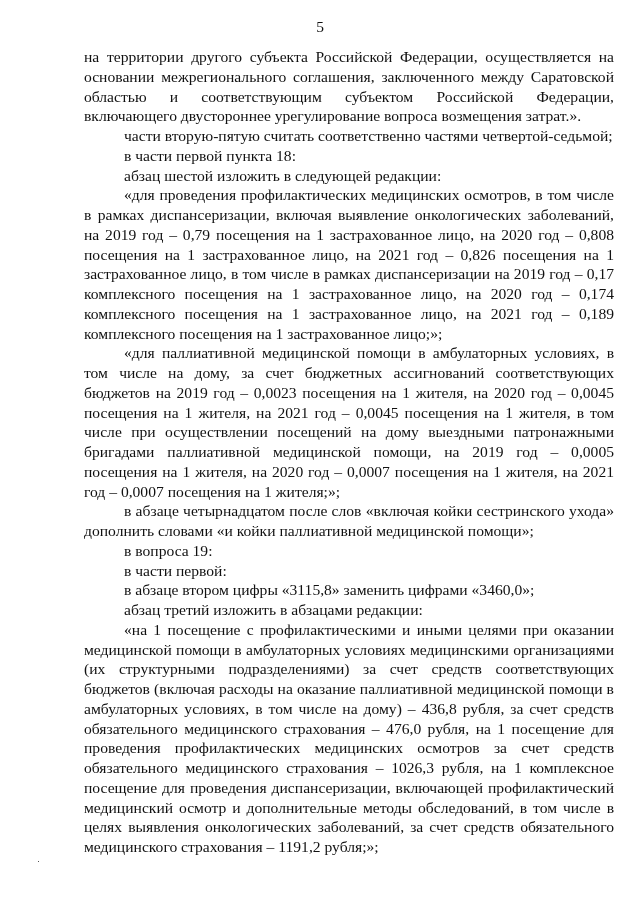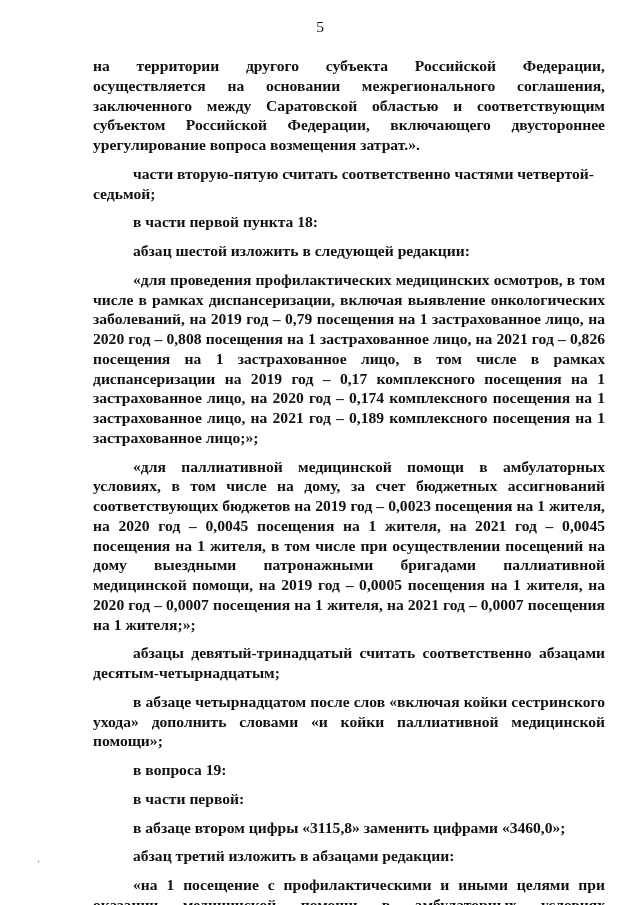--- a/index.html
+++ b/index.html
@@ -10,39 +10,38 @@
     font-family: "Liberation Serif", "DejaVu Serif", serif;
   }
   .page-number {
     position: absolute; top: 18px; left: 0; width: 640px; text-align: center;
     font-size: 15.5px; line-height: 18px;
   }
   .body-text {
     position: absolute; left: 84px; top: 47px; width: 530px;
     font-size: 15.6px; line-height: 19.75px;
   }
-  .p { margin: 9px; text-align: justify; text-align-last: left; font-weight: bold; }
+  .p { margin: 0; text-align: justify; text-align-last: left; }
   .p.ind { text-indent: 40px; }
   .p.left { text-align: left; }
   .speck { position: absolute; left: 38px; top: 861px; width: 1px; height: 1px; background: #555; }
 </style>
 </head>
 <body>
 
 <div class="page">
   <div class="page-number">5</div>
 
   <div class="body-text">
     <p class="p">на территории другого субъекта Российской Федерации, осуществляется на основании межрегионального соглашения, заключенного между Саратовской областью и соответствующим субъектом Российской Федерации, включающего двустороннее урегулирование вопроса возмещения затрат.».</p>
     <p class="p ind left">части вторую-пятую считать соответственно частями четвертой-седьмой;</p>
     <p class="p ind left">в части первой пункта 18:</p>
     <p class="p ind left">абзац шестой изложить в следующей редакции:</p>
     <p class="p ind">«для проведения профилактических медицинских осмотров, в том числе в рамках диспансеризации, включая выявление онкологических заболеваний, на 2019 год – 0,79 посещения на 1 застрахованное лицо, на 2020 год – 0,808 посещения на 1 застрахованное лицо, на 2021 год – 0,826 посещения на 1 застрахованное лицо, в том числе в рамках диспансеризации на 2019 год – 0,17 комплексного посещения на 1 застрахованное лицо, на 2020 год – 0,174 комплексного посещения на 1 застрахованное лицо, на 2021 год – 0,189 комплексного посещения на 1 застрахованное лицо;»;</p>
     <p class="p ind">«для паллиативной медицинской помощи в амбулаторных условиях, в том числе на дому, за счет бюджетных ассигнований соответствующих бюджетов на 2019 год – 0,0023 посещения на 1 жителя, на 2020 год – 0,0045 посещения на 1 жителя, на 2021 год – 0,0045 посещения на 1 жителя, в том числе при осуществлении посещений на дому выездными патронажными бригадами паллиативной медицинской помощи, на 2019 год – 0,0005 посещения на 1 жителя, на 2020 год – 0,0007 посещения на 1 жителя, на 2021 год – 0,0007 посещения на 1 жителя;»;</p>
-    <p class="p ind">абзацы девятый-тринадцатый считать соответственно абзацами десятым-четырнадцатым;</p>
     <p class="p ind">в абзаце четырнадцатом после слов «включая койки сестринского ухода» дополнить словами «и койки паллиативной медицинской помощи»;</p>
     <p class="p ind left">в вопроса 19:</p>
     <p class="p ind left">в части первой:</p>
     <p class="p ind left">в абзаце втором цифры «3115,8» заменить цифрами «3460,0»;</p>
     <p class="p ind left">абзац третий изложить в абзацами редакции:</p>
     <p class="p ind">«на 1 посещение с профилактическими и иными целями при оказании медицинской помощи в амбулаторных условиях медицинскими организациями (их структурными подразделениями) за счет средств соответствующих бюджетов (включая расходы на оказание паллиативной медицинской помощи в амбулаторных условиях, в том числе на дому) – 436,8 рубля, за счет средств обязательного медицинского страхования – 476,0 рубля, на 1 посещение для проведения профилактических медицинских осмотров за счет средств обязательного медицинского страхования – 1026,3 рубля, на 1 комплексное посещение для проведения диспансеризации, включающей профилактический медицинский осмотр и дополнительные методы обследований, в том числе в целях выявления онкологических заболеваний, за счет средств обязательного медицинского страхования – 1191,2 рубля;»;</p>
 
   </div>
 
   <div class="speck"></div>

